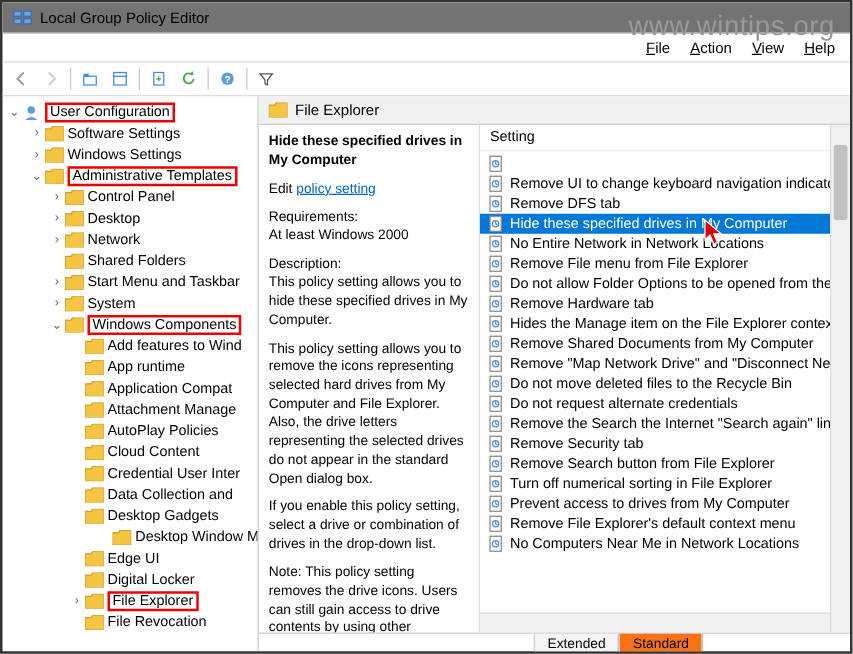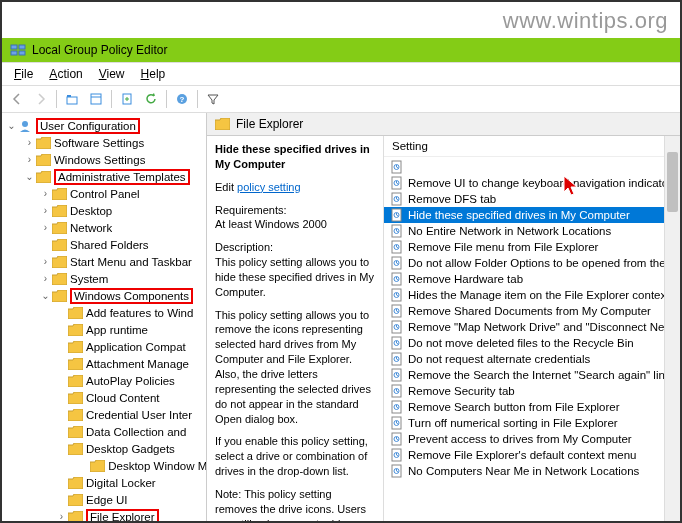--- a/index.html
+++ b/index.html
@@ -1,19 +1,19 @@
 <!DOCTYPE html>
 <html><head>
 <meta charset="utf-8">
 <style>
 * { box-sizing: border-box; margin: 0; padding: 0; }
 body { font-family: "Segoe UI", Tahoma, sans-serif; font-size: 11px; background: #fff; width: 682px; height: 523px; position: relative; overflow: hidden; border: 2px solid #333; }
-.titlebar { background: #84cc16; border-bottom: 1px solid #ddd; padding: 4px 8px; font-size: 12px; display: flex; align-items: center; margin-top: 36px; }
+.titlebar { background: #737373; border-bottom: 1px solid #ddd; padding: 4px 8px; font-size: 12px; display: flex; align-items: center; }
 .titlebar .icon { width: 16px; height: 16px; margin-right: 6px; }
-.menubar { display: flex; padding: 2px 4px; border-bottom: 1px solid #ddd; font-size: 12px; }
+.menubar { display: flex; padding: 2px 4px; border-bottom: 1px solid #ddd; font-size: 12px; justify-content: flex-end; }
 .menubar .menuitem { padding: 2px 8px; cursor: default; }
 .menubar .menuitem .ul { text-decoration: underline; }
 .toolbar { display: flex; align-items: center; padding: 2px 4px; border-bottom: 1px solid #ddd; gap: 2px; }
 .toolbar .tbtn { width: 22px; height: 22px; display: flex; align-items: center; justify-content: center; border: 1px solid transparent; }
 .toolbar .sep { width:1px; height:18px; background:#ccc; margin:0 2px; }
 .content { display: flex; height: calc(523px - 24px - 22px - 26px - 4px); }
 .tree { width: 205px; border-right: 1px solid #ccc; overflow: hidden; padding: 4px 0; font-size: 11.5px; }
 .tree-row { display: flex; align-items: center; height: 17px; white-space: nowrap; padding-left: 4px; }
 .tree-row .exp { width: 11px; text-align: center; color: #666; font-size: 10px; cursor: default; }
 .tree-row .fld { width: 15px; height: 12px; margin: 0 3px 0 1px; flex-shrink: 0; }
@@ -264,28 +264,28 @@
           <svg class="fld" viewBox="0 0 15 12">
             <path d="M0 2 L5 2 L6 0 L15 0 L15 12 L0 12 Z" fill="#f5c542" stroke="#caa030"></path>
           </svg>
           <span class="lbl">Desktop Window Ma</span>
         </div>
         <div class="tree-row" style="padding-left: 54px;">
           <span class="exp"></span>
           <svg class="fld" viewBox="0 0 15 12">
             <path d="M0 2 L5 2 L6 0 L15 0 L15 12 L0 12 Z" fill="#f5c542" stroke="#caa030"></path>
           </svg>
+          <span class="lbl">Edge UI</span>
+        </div>
+        <div class="tree-row" style="padding-left: 54px;">
+          <span class="exp"></span>
+          <svg class="fld" viewBox="0 0 15 12">
+            <path d="M0 2 L5 2 L6 0 L15 0 L15 12 L0 12 Z" fill="#f5c542" stroke="#caa030"></path>
+          </svg>
           <span class="lbl">Digital Locker</span>
-        </div>
-        <div class="tree-row" style="padding-left: 54px;">
-          <span class="exp"></span>
-          <svg class="fld" viewBox="0 0 15 12">
-            <path d="M0 2 L5 2 L6 0 L15 0 L15 12 L0 12 Z" fill="#f5c542" stroke="#caa030"></path>
-          </svg>
-          <span class="lbl">Edge UI</span>
         </div>
         <div class="tree-row" style="padding-left: 54px;">
           <span class="exp">›</span>
           <svg class="fld" viewBox="0 0 15 12">
             <path d="M0 2 L5 2 L6 0 L15 0 L15 12 L0 12 Z" fill="#f5c542" stroke="#caa030"></path>
           </svg>
           <span class="lbl hl-red">File Explorer</span>
         </div>
         <div class="tree-row" style="padding-left: 54px;">
           <span class="exp"></span>

